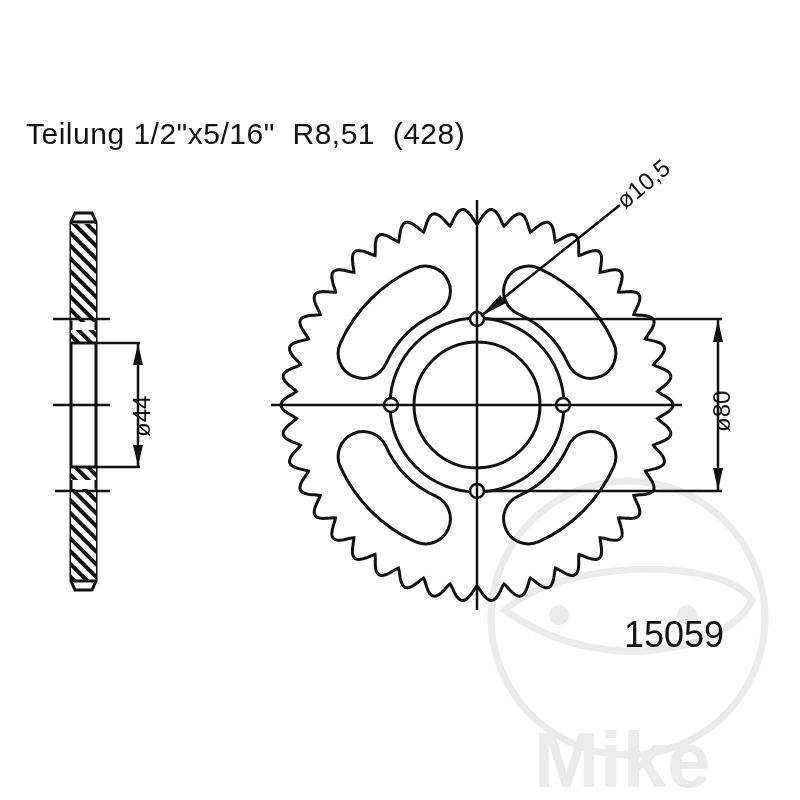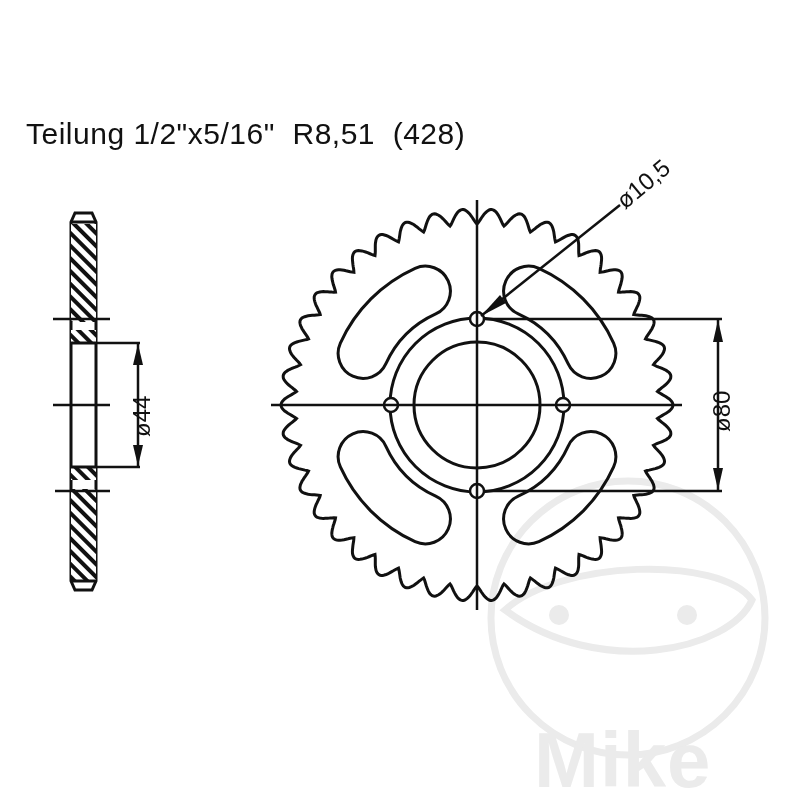--- a/index.html
+++ b/index.html
@@ -80,14 +80,15 @@
     <text class="dim-label" transform="translate(730,432) rotate(-90)">ø80</text>
 
     <g stroke="#111" stroke-width="2.5">
       <line x1="481" y1="316" x2="620" y2="205"></line>
       <polygon points="481,316 500,295 506,303" fill="#111" stroke="none"></polygon>
     </g>
     <text class="dim-label" transform="translate(625,210) rotate(-40)">ø10,5</text>
   </svg>
 
   <div class="title">Teilung 1/2"x5/16"  R8,51  (428)</div>
+  <div class="part-number">15059</div>
   <div class="wm-text">Mike</div>
 </div>
 
 </body></html>

